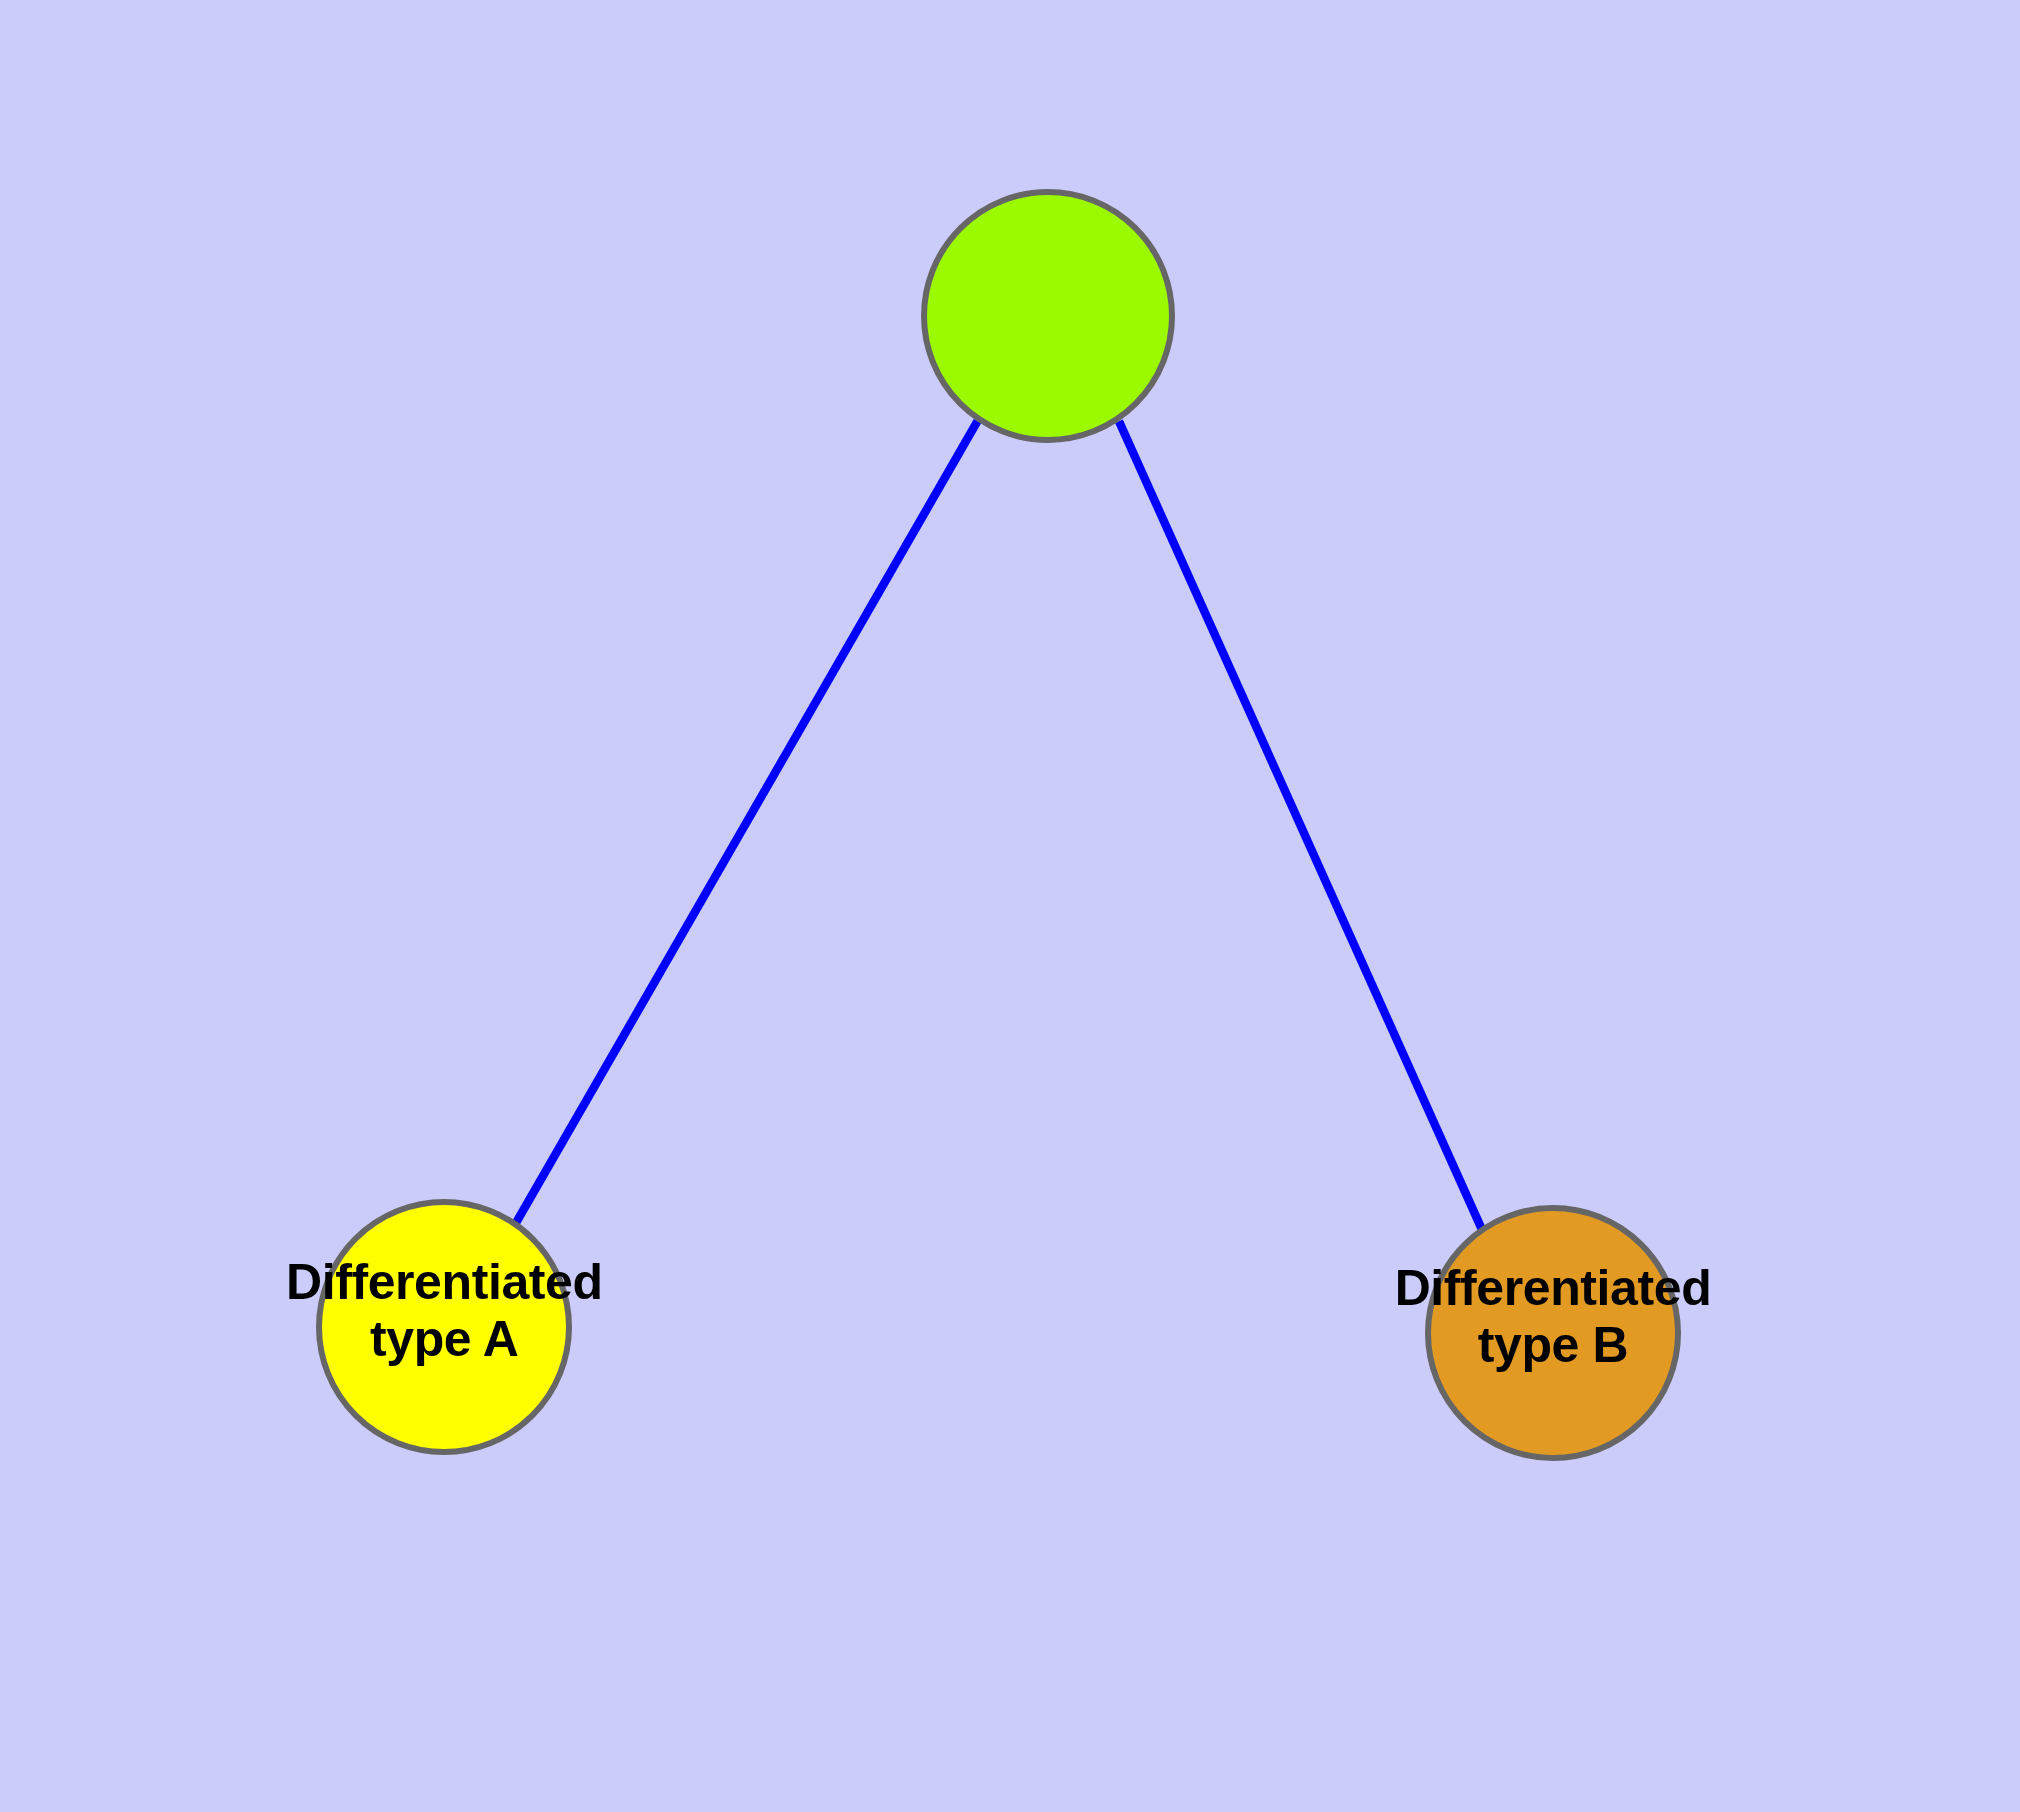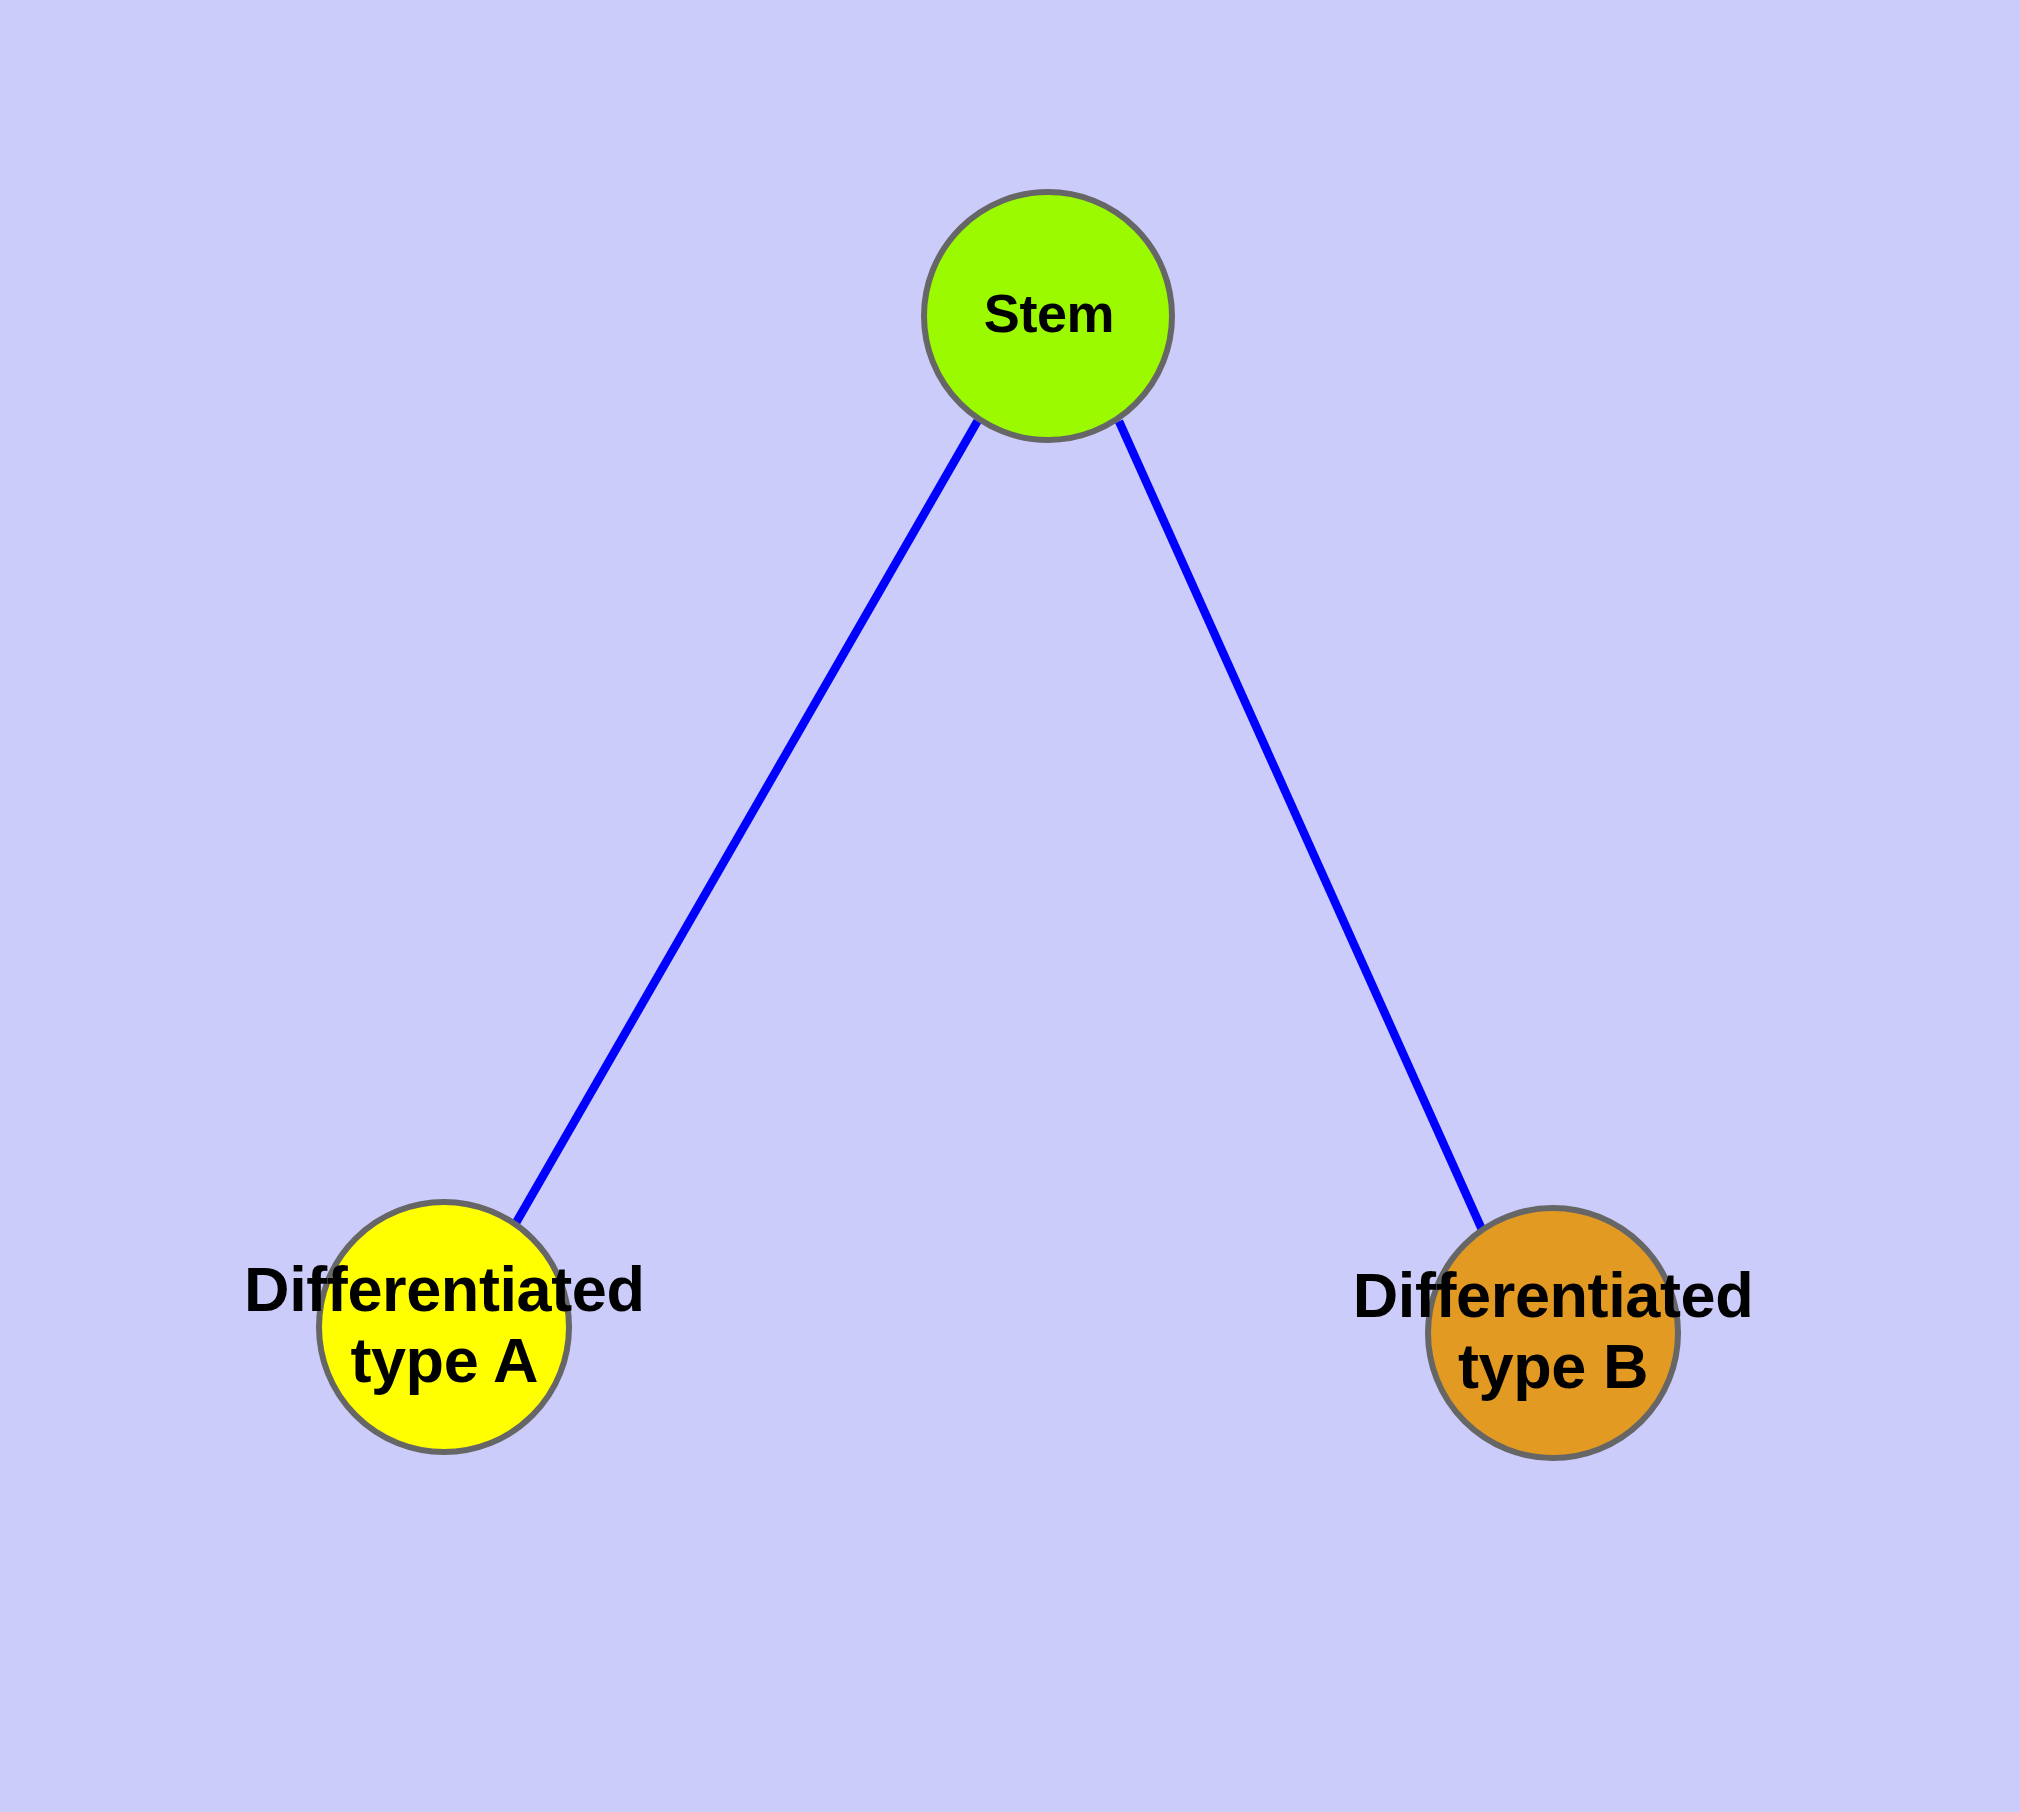--- a/index.html
+++ b/index.html
@@ -39,21 +39,21 @@
     text-align: center;
     white-space: pre;
     line-height: 1.13;
     letter-spacing: -0.4px;
     pointer-events: none;
   }
   .label-stem {
     font-size: 54px;
   }
   .label-leaf {
-    font-size: 63px;
+    font-size: 50px;
   }
 </style>
 </head>
 <body>
 
 <div id="graph-canvas">
 
   <svg id="edge-layer" viewBox="0 0 2384 2138">
     <line x1="1153" y1="497" x2="609" y2="1442" stroke="#0000ff" stroke-width="10" stroke-linecap="butt"></line>
     <line x1="1320" y1="497" x2="1748" y2="1450" stroke="#0000ff" stroke-width="10" stroke-linecap="butt"></line>
@@ -61,21 +61,20 @@
 
   <div class="graph-node" style="left:921px; top:189px; width:254px; height:254px;
               background:#9cfa00; border:6px solid #666666;"></div>
 
   <div class="graph-node" style="left:316px; top:1199px; width:256px; height:256px;
               background:#ffff00; border:6px solid #666666;"></div>
 
   <div class="graph-node" style="left:1425px; top:1205px; width:256px; height:256px;
               background:#e39a23; border:6px solid #666666;"></div>
 
-  <div class="node-label label-stem" style="left:625px; top:283px; width:848px;">Stem</div>
 
   <div class="node-label label-leaf" style="left:20.3px; top:1254px; width:848px;">Differentiated
 type A</div>
 
   <div class="node-label label-leaf" style="left:1129px; top:1260px; width:848px;">Differentiated
 type B</div>
 
 </div>
 
 

